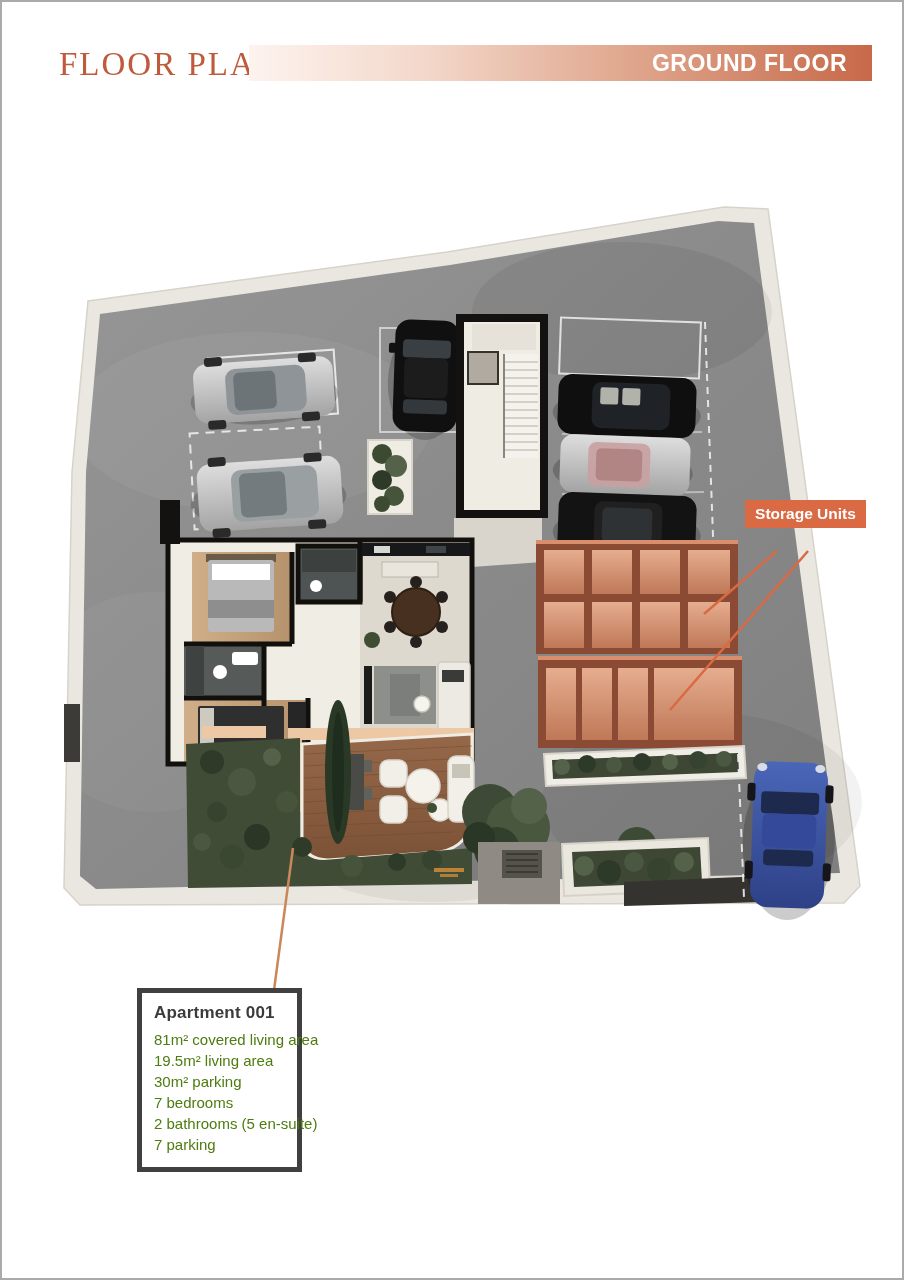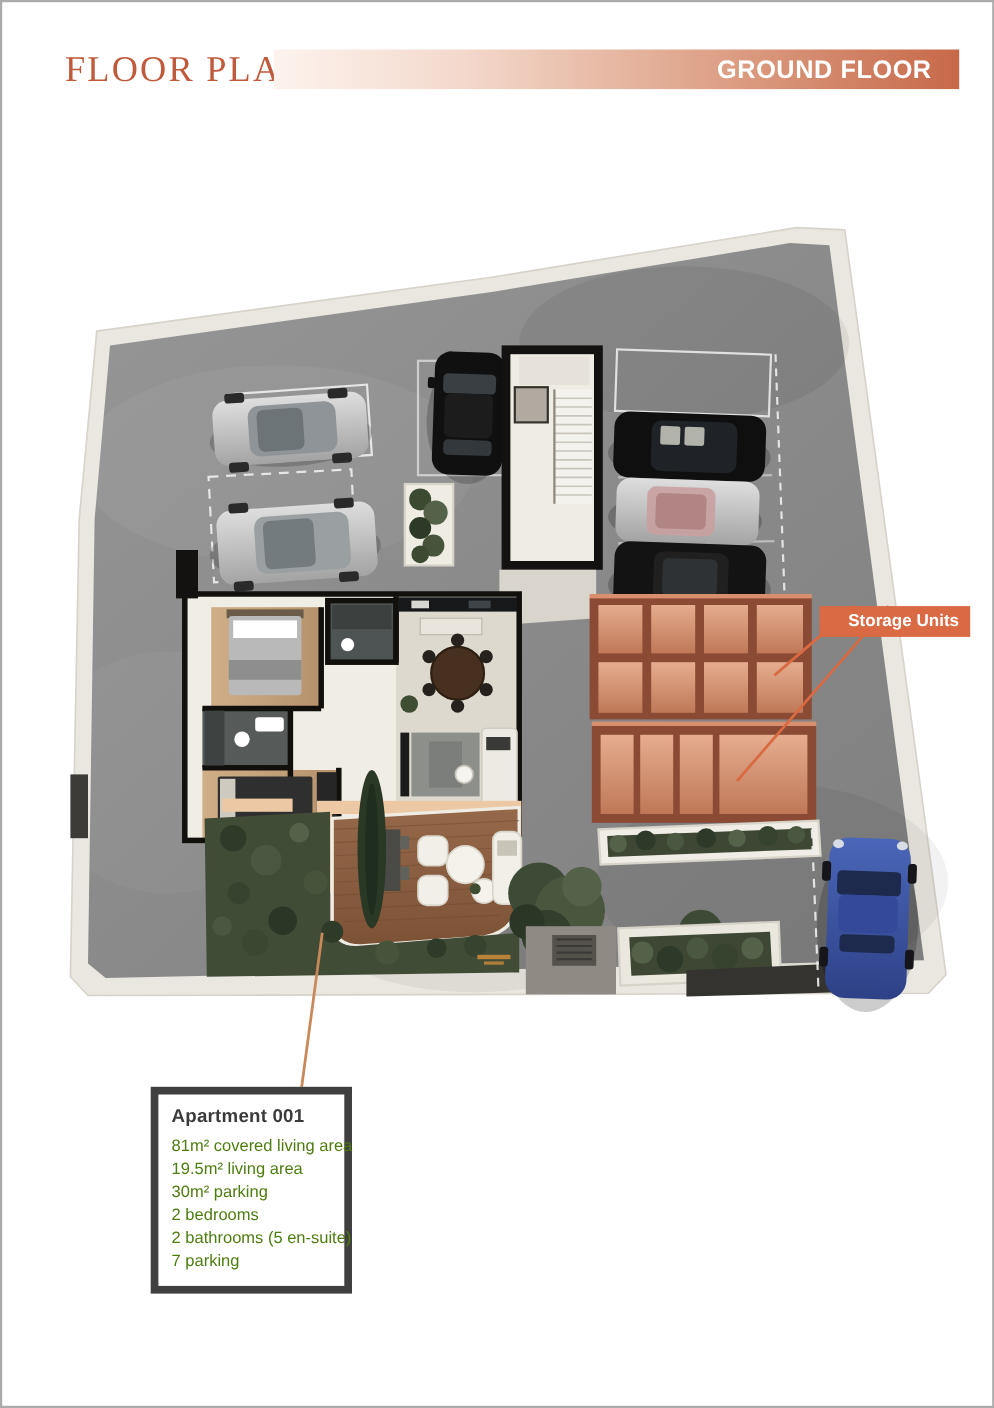--- a/index.html
+++ b/index.html
@@ -22,27 +22,27 @@
   .header-bar{
     position:absolute;left:247px;top:43px;width:623px;height:36px;z-index:2;
     background:linear-gradient(90deg,#fdf3ee 0%,#f3d8cb 28%,#e0a88f 60%,#c76949 100%);
     display:flex;align-items:center;justify-content:flex-end;
   }
   .header-badge{
     color:#ffffff;font-weight:bold;font-size:23px;letter-spacing:.5px;
     padding-right:25px;white-space:nowrap;
   }
   .storage-label{
-    position:absolute;left:743px;top:549px;width:121px;height:28px;z-index:2;
+    position:absolute;left:743px;top:498px;width:121px;height:28px;z-index:2;
     background:#d96a44;color:#ffffff;font-weight:bold;font-size:15.5px;
-    display:flex;align-items:center;justify-content:center;white-space:nowrap;padding-left:16px;
+    display:flex;align-items:center;justify-content:center;white-space:nowrap;
   }
   .apartment-box{
-    position:absolute;left:135px;top:986px;width:183px;z-index:2;
-    background:#ffffff;border:7px solid #404040;
+    position:absolute;left:135px;top:986px;width:165px;z-index:2;
+    background:#ffffff;border:5px solid #404040;
     padding:10px 12px 12px 12px;box-sizing:border-box;
   }
   .apartment-box h3{
     margin:0 0 6px 0;font-size:17px;color:#3b3b3b;letter-spacing:.2px;
   }
   .apartment-box .feat{
     font-size:15px;color:#4d7c0f;line-height:21px;white-space:nowrap;
   }
 </style>
 </head>
@@ -394,18 +394,18 @@
     <span class="header-badge">GROUND FLOOR</span>
   </div>
 
   <div class="storage-label">Storage Units</div>
 
   <div class="apartment-box">
     <h3>Apartment 001</h3>
     <div class="feat">81m² covered living area</div>
     <div class="feat">19.5m² living area</div>
     <div class="feat">30m² parking</div>
-    <div class="feat">2 bedrooms</div>
+    <div class="feat">7 bedrooms</div>
     <div class="feat">2 bathrooms (5 en-suite)</div>
     <div class="feat">7 parking</div>
   </div>
 
 </div>
 
 </body></html>

